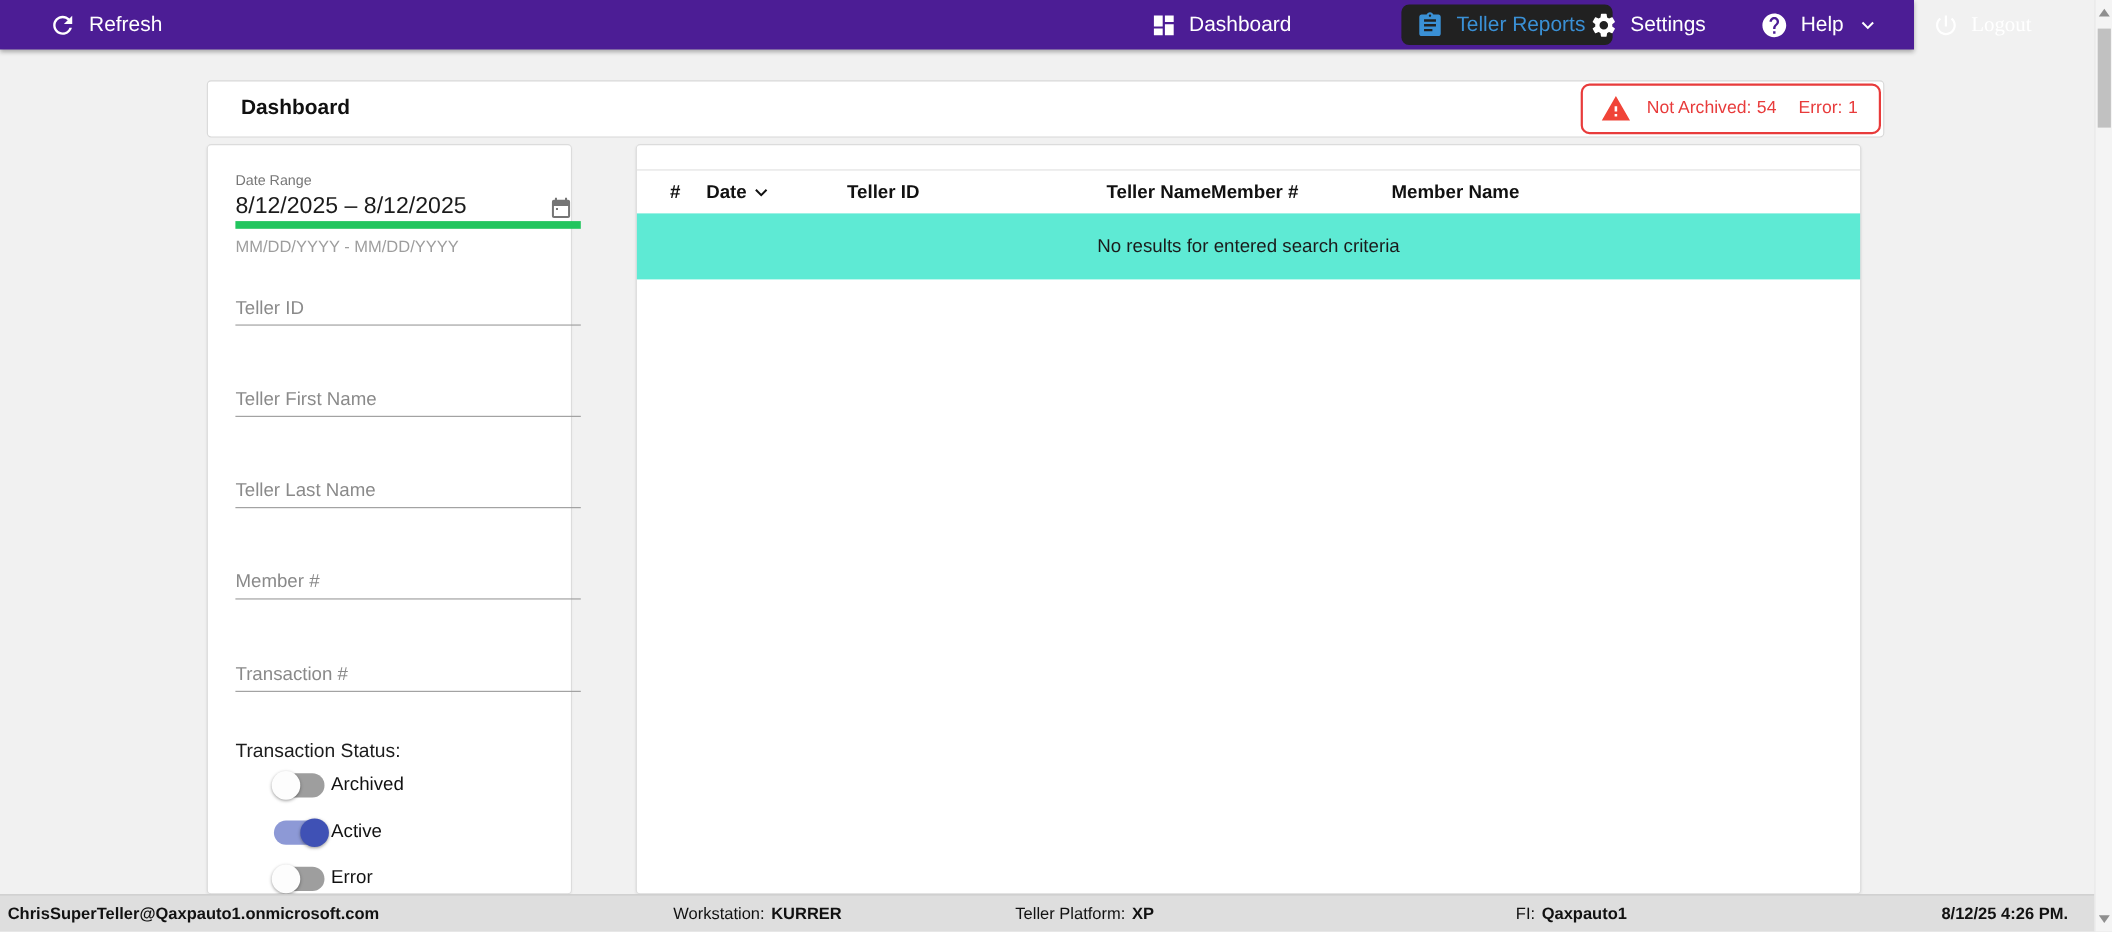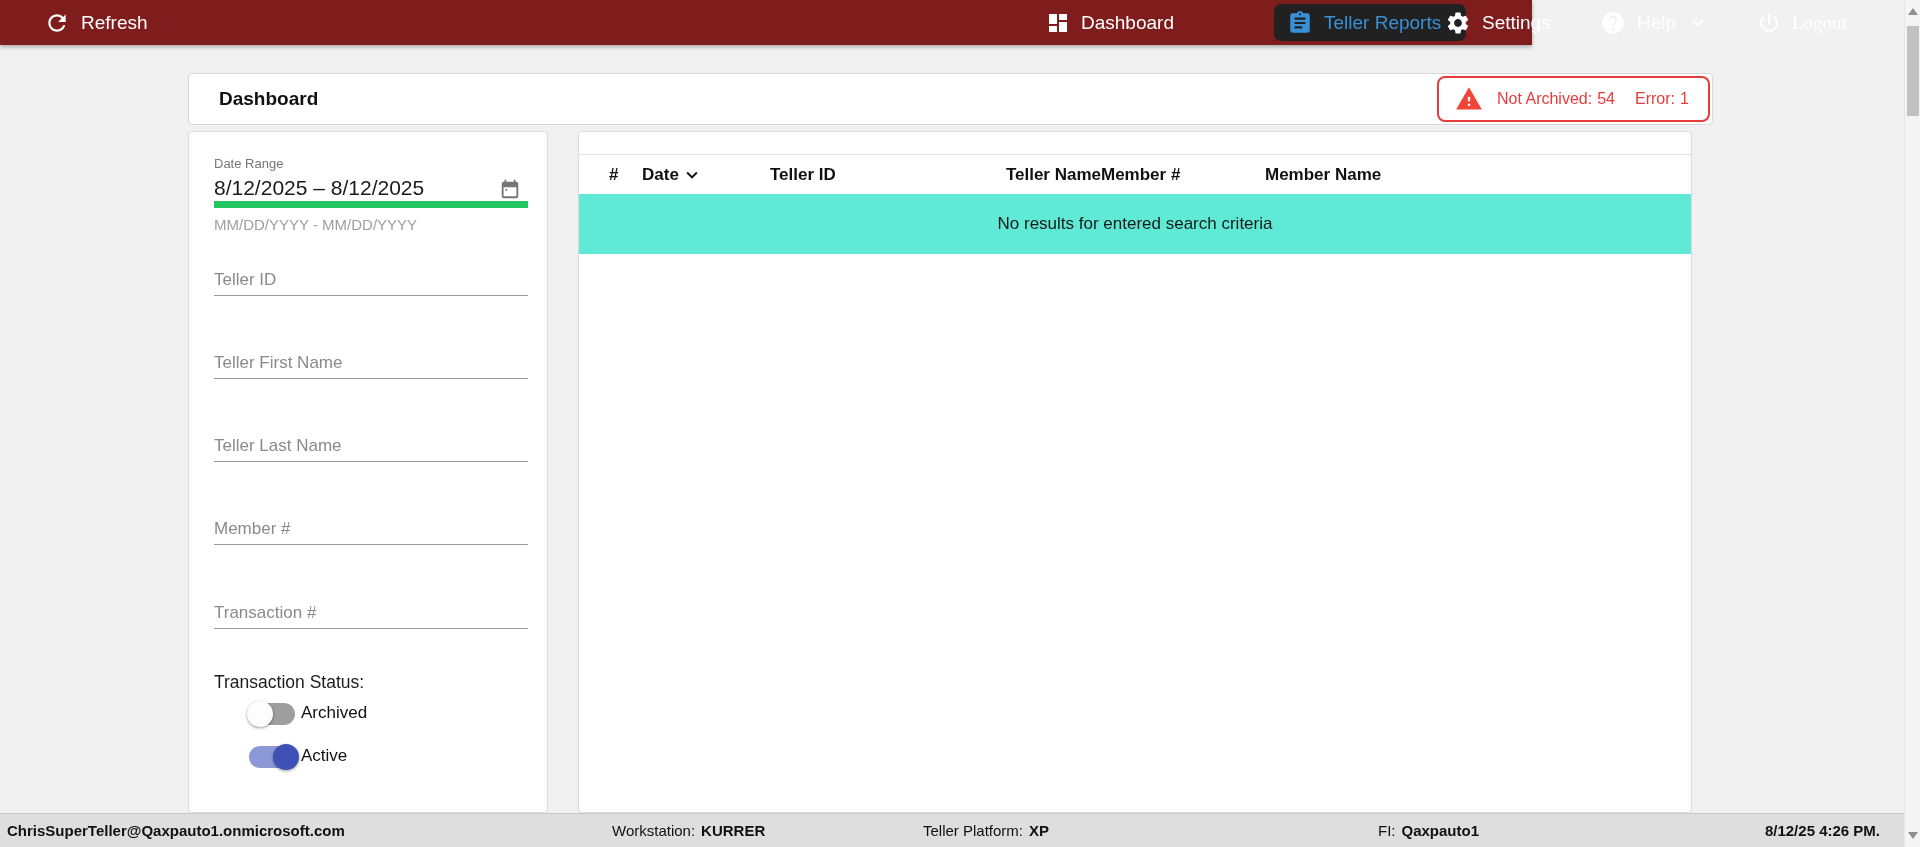--- a/index.html
+++ b/index.html
@@ -1,21 +1,21 @@
 <!DOCTYPE html>
 <html><head>
 <meta charset="utf-8">
 <style>
   * { margin:0; padding:0; box-sizing:border-box; }
   html,body { width:1920px; height:847px; overflow:hidden; }
   body { font-family:"Liberation Sans", sans-serif; background:#f1f1f1; position:relative; }
 
   
-  .topnav { position:absolute; left:0; top:0; width:1532px; height:45px;
-            background:#7f1d1d; box-shadow:0 2px 4px rgba(0,0,0,.3); z-index:20; }
+  .topnav { position:absolute; left:0; top:0; width:1740px; height:45px;
+            background:#4c1d95; box-shadow:0 2px 4px rgba(0,0,0,.3); z-index:20; }
   .nav-item { position:absolute; top:0; height:45px; display:flex; align-items:center;
               gap:11px; color:#fff; font-size:19px; cursor:pointer; white-space:nowrap; }
   .nav-item svg { flex:0 0 auto; }
   .nav-pill { position:absolute; left:1274px; top:4px; width:192px; height:37px;
               background:#212121; border-radius:7px; display:flex; align-items:center;
               gap:11px; padding-left:13px; color:#3a90d5; font-size:19px; cursor:pointer; }
   .nav-pill svg { fill:#3a90d5; }
 
   
   .header-card { position:absolute; left:188px; top:73px; width:1525px; height:52px;
@@ -24,21 +24,21 @@
                 font-size:19px; font-weight:bold; color:#111; }
   .alert-badge { position:absolute; left:1437px; top:76px; width:273px; height:46px;
                  background:#fff; border:2px solid #e83b3b; border-radius:8px;
                  display:flex; align-items:center; gap:14px; padding-left:16px;
                  color:#e83b3b; font-size:16px; z-index:5; }
   .alert-badge svg { fill:#f04438; }
   .alert-part { display:flex; gap:5px; }
   .alert-gap { margin-left:6px; }
 
   
-  .sidebar-card { position:absolute; left:188px; top:131px; width:360px; height:682px;
+  .sidebar-card { position:absolute; left:188px; top:131px; width:332px; height:682px;
                   background:#fff; border:1px solid #dcdcdc; border-radius:4px;
                   box-shadow:0 1px 2px rgba(0,0,0,.05);padding-left:48px; }
   .table-card { position:absolute; left:578px; top:131px; width:1114px; height:682px;
                 background:#fff; border:1px solid #dcdcdc; border-radius:4px;
                 box-shadow:0 1px 2px rgba(0,0,0,.05); }
 
   
   .fld-label { position:absolute; left:25px; top:24px; font-size:13px; color:#777; }
   .date-input { position:absolute; left:25px; top:42px; width:314px; height:34px;
                 border:none; border-bottom:7px solid #22c55e; background:transparent;
@@ -185,20 +185,27 @@
     </span>
     <span class="toggle-label">Archived</span>
   </div>
   <div class="toggle-row" style="top:612px;">
     <span class="toggle on">
       <span class="track"></span>
       <span class="thumb"></span>
     </span>
     <span class="toggle-label">Active</span>
   </div>
+  <div class="toggle-row" style="top:654px;">
+    <span class="toggle">
+      <span class="track"></span>
+      <span class="thumb"></span>
+    </span>
+    <span class="toggle-label">Error</span>
+  </div>
 </div>
 
 <div class="table-card">
   <div class="thead">
     <span class="th">
         <span>#</span>
       </span>
     <span class="th">
       <span>Date</span>
       <svg width="22" height="22" viewBox="0 0 24 24" fill="#111">

